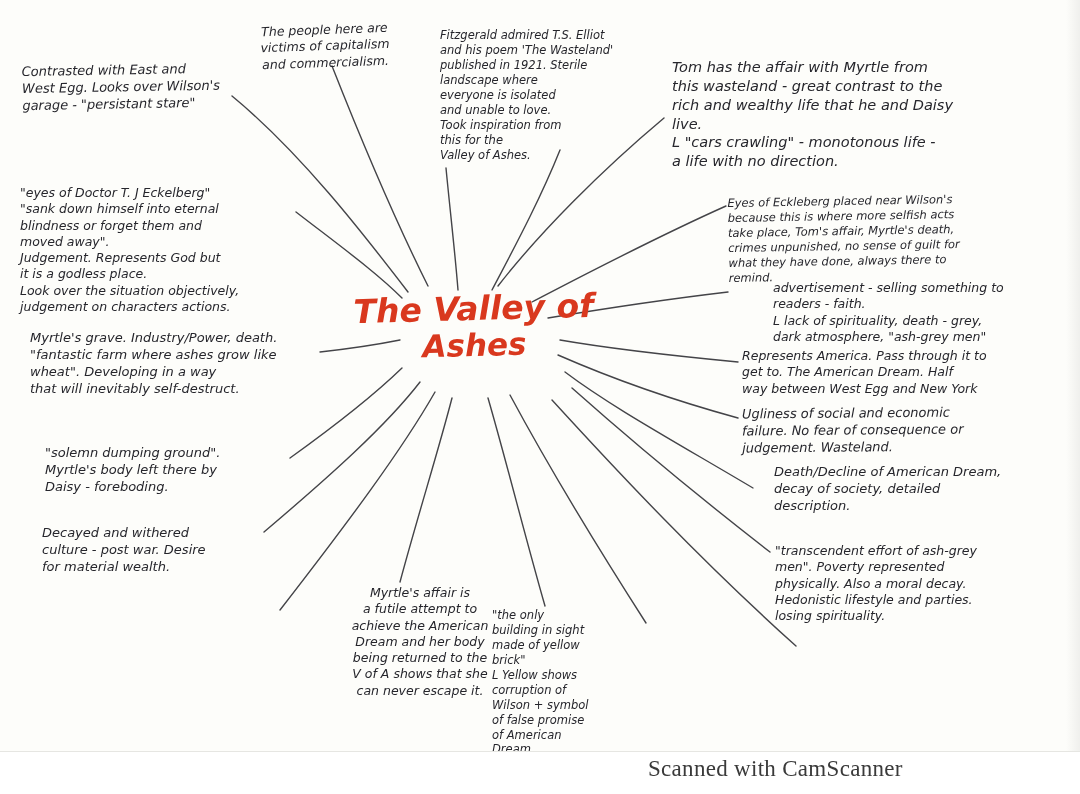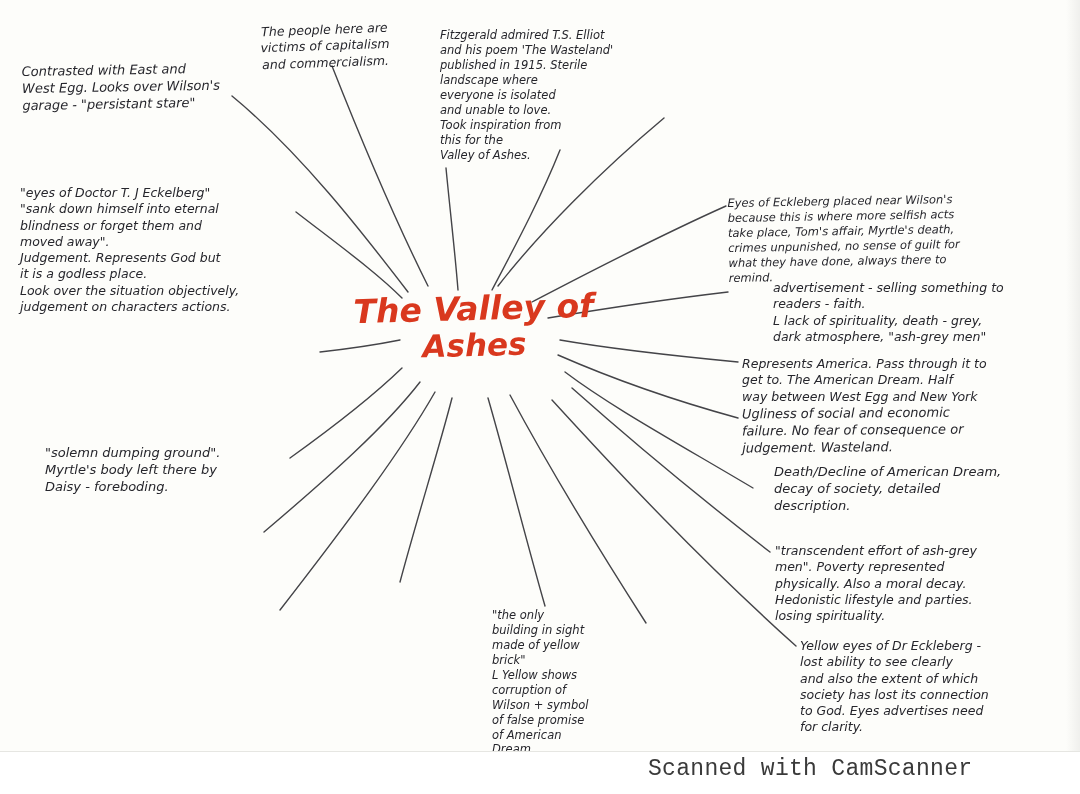--- a/index.html
+++ b/index.html
@@ -21,21 +21,21 @@
   .md{font-size:12.5px;}
   .lg{font-size:14.5px;}
   .center-title{
     position:absolute;left:346px;top:290px;width:256px;text-align:center;
     color:#d9381e;font-style:italic;font-weight:bold;
     font-size:33px;line-height:1.15;transform:rotate(-1.5deg);
   }
   .center-title .t2{display:block;font-size:31px;}
   .watermark{
     position:absolute;left:648px;top:756px;
-    font-family:Liberation Mono, monospace;font-size:23px;color:#3a3a3a;
+    font-family:Liberation Serif, serif;font-size:23px;color:#3a3a3a;
     letter-spacing:0.3px;
   }
 </style>
 </head>
 <body>
 
 <div class="page">
 
   <svg class="lines" width="1080" height="794" viewBox="0 0 1080 794" fill="none" stroke="#2b2b30" stroke-width="1.4" stroke-linecap="round" opacity="0.88">
     <path d="M 232 96 C 300 152, 362 232, 408 292"></path>
@@ -68,28 +68,34 @@
   <div class="note" style="left:22px;top:62px;width:235px;transform:rotate(-1deg);">Contrasted with East and
 West Egg. Looks over Wilson's
 garage - "persistant stare"</div>
 
   <div class="note md" style="left:240px;top:22px;width:170px;text-align:center;transform:rotate(-2deg);">The people here are
 victims of capitalism
 and commercialism.</div>
 
   <div class="note sm" style="left:440px;top:28px;width:240px;">Fitzgerald admired T.S. Elliot
 and his poem 'The Wasteland'
-published in 1915. Sterile
+published in 1921. Sterile
 landscape where
 everyone is isolated
 and unable to love.
 Took inspiration from
 this for the
 Valley of Ashes.</div>
 
+  <div class="note lg" style="left:672px;top:58px;width:402px;">Tom has the affair with Myrtle from
+this wasteland - great contrast to the
+rich and wealthy life that he and Daisy
+live.
+L "cars crawling" - monotonous life -
+    a life with no direction.</div>
 
   <div class="note md" style="left:20px;top:185px;width:305px;">"eyes of Doctor T. J Eckelberg"
 "sank down himself into eternal
 blindness or forget them and
 moved away".
 Judgement. Represents God but
 it is a godless place.
 Look over the situation objectively,
 judgement on characters actions.</div>
 
@@ -98,63 +104,71 @@
 take place, Tom's affair, Myrtle's death,
 crimes unpunished, no sense of guilt for
 what they have done, always there to
 remind.</div>
 
   <div class="note md" style="left:773px;top:280px;width:340px;">advertisement - selling something to
 readers - faith.
 L lack of spirituality, death - grey,
    dark atmosphere, "ash-grey men"</div>
 
-  <div class="note md" style="left:742px;top:356px;width:338px;">Represents America. Pass through it to
+  <div class="note md" style="left:742px;top:348px;width:338px;">Represents America. Pass through it to
 get to. The American Dream. Half
 way between West Egg and New York</div>
 
+  <div class="note" style="left:30px;top:330px;width:322px;">Myrtle's grave. Industry/Power, death.
+"fantastic farm where ashes grow like
+wheat". Developing in a way
+that will inevitably self-destruct.</div>
 
   <div class="note" style="left:742px;top:405px;width:332px;transform:rotate(-0.5deg);">Ugliness of social and economic
 failure. No fear of consequence or
 judgement. Wasteland.</div>
 
   <div class="note" style="left:758px;top:464px;width:312px;margin-left:16px;">Death/Decline of American Dream,
 decay of society, detailed
 description.</div>
 
   <div class="note" style="left:45px;top:445px;width:252px;">"solemn dumping ground".
 Myrtle's body left there by
 Daisy - foreboding.</div>
 
   <div class="note md" style="left:775px;top:543px;width:300px;">"transcendent effort of ash-grey
 men". Poverty represented
 physically. Also a moral decay.
 Hedonistic lifestyle and parties.
 losing spirituality.</div>
 
+  <div class="note" style="left:42px;top:525px;width:232px;">Decayed and withered
+culture - post war. Desire
+for material wealth.</div>
 
 
+  <div class="note md" style="left:316px;top:585px;width:208px;text-align:center;">Myrtle's affair is
+a futile attempt to
+achieve the American
+Dream and her body
+being returned to the
+V of A shows that she
+can never escape it.</div>
 
   <div class="note sm" style="left:492px;top:608px;width:160px;">"the only
 building in sight
 made of yellow
 brick"
 L Yellow shows
 corruption of
 Wilson + symbol
 of false promise
 of American
 Dream.</div>
 
 
-  <div class="note md" style="left:800px;top:638px;width:265px;">Yellow eyes of Dr Eckleberg -
-lost ability to see clearly
-and also the extent of which
-society has lost its connection
-to God. Eyes advertises need
-for clarity.</div>
 
   <div class="scan-edge-right"></div>
   <div class="scan-strip"></div>
 
   <div class="watermark">Scanned with CamScanner</div>
 
 </div>
 
 </body></html>

